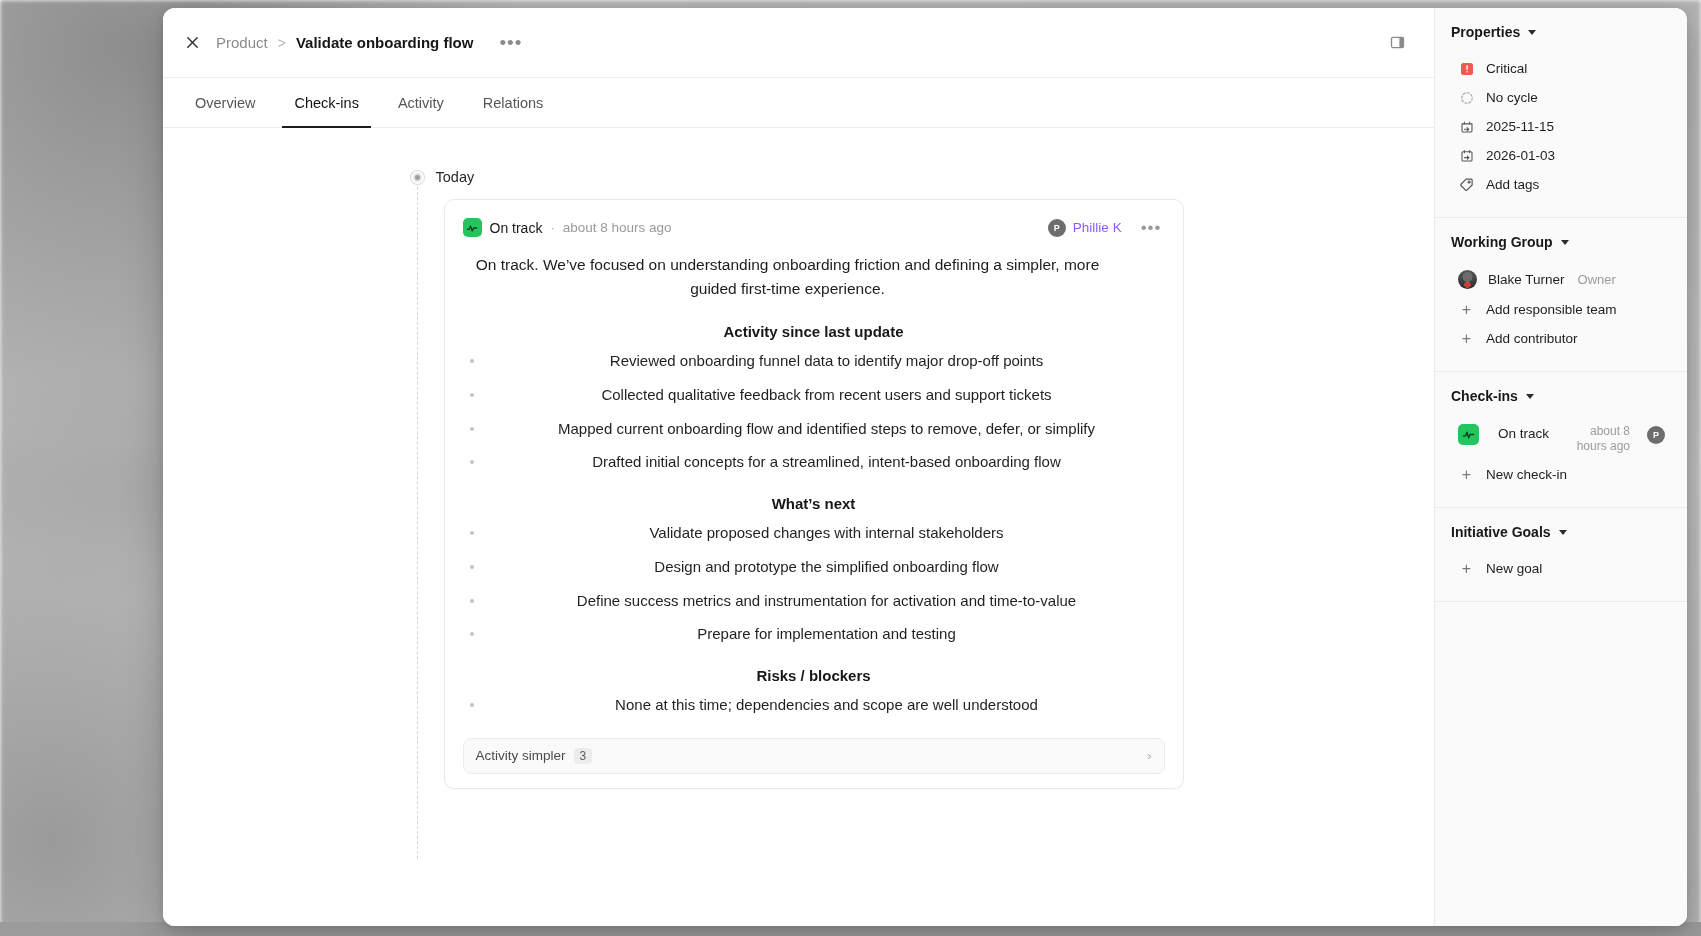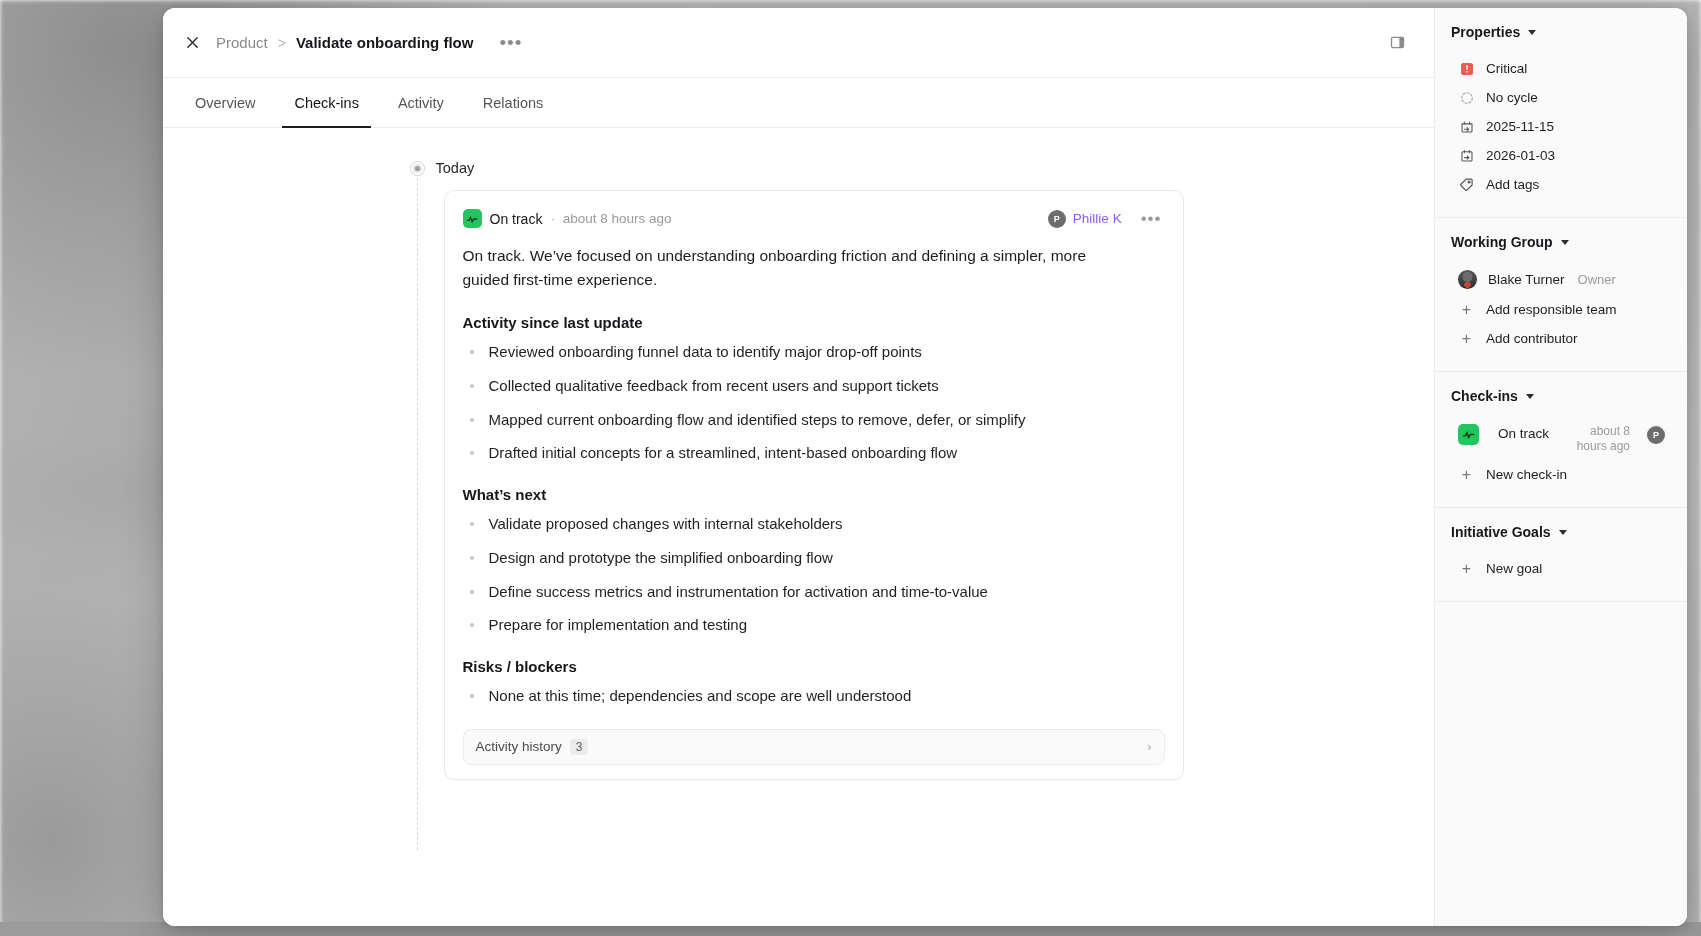--- a/index.html
+++ b/index.html
@@ -122,23 +122,24 @@
 
   
   #body-scroll {
     flex: 1 1 auto;
     overflow: hidden;
     position: relative;
     padding: 28px 0 0 0;
   }
   #timeline-wrap {
     position: relative;
-    margin: 4px auto;
+    margin: 13px auto;
     width: 770px;
     padding-left: 30px;
+    text-align: center;
   }
   
   #timeline-line {
     position: absolute;
     left: 3px;
     top: 18px;
     bottom: -70px;
     width: 0;
     border-left: 1px dashed #d6d6d6;
   }
@@ -458,21 +459,21 @@
           </div>
 
           <div class="sec-block">
             <h3 class="sec-title">Risks / blockers</h3>
             <ul class="bullets">
               <li>None at this time; dependencies and scope are well understood</li>
             </ul>
           </div>
 
           <div id="activity-history">
-            <span id="ah-label">Activity history</span>
+            <span id="ah-label">Activity simpler</span>
             <span id="ah-count">3</span>
             <div id="ah-spacer"></div>
             <span id="ah-chevron">›</span>
           </div>
 
         </div>
       </div>
     </div>
   </div>
 

